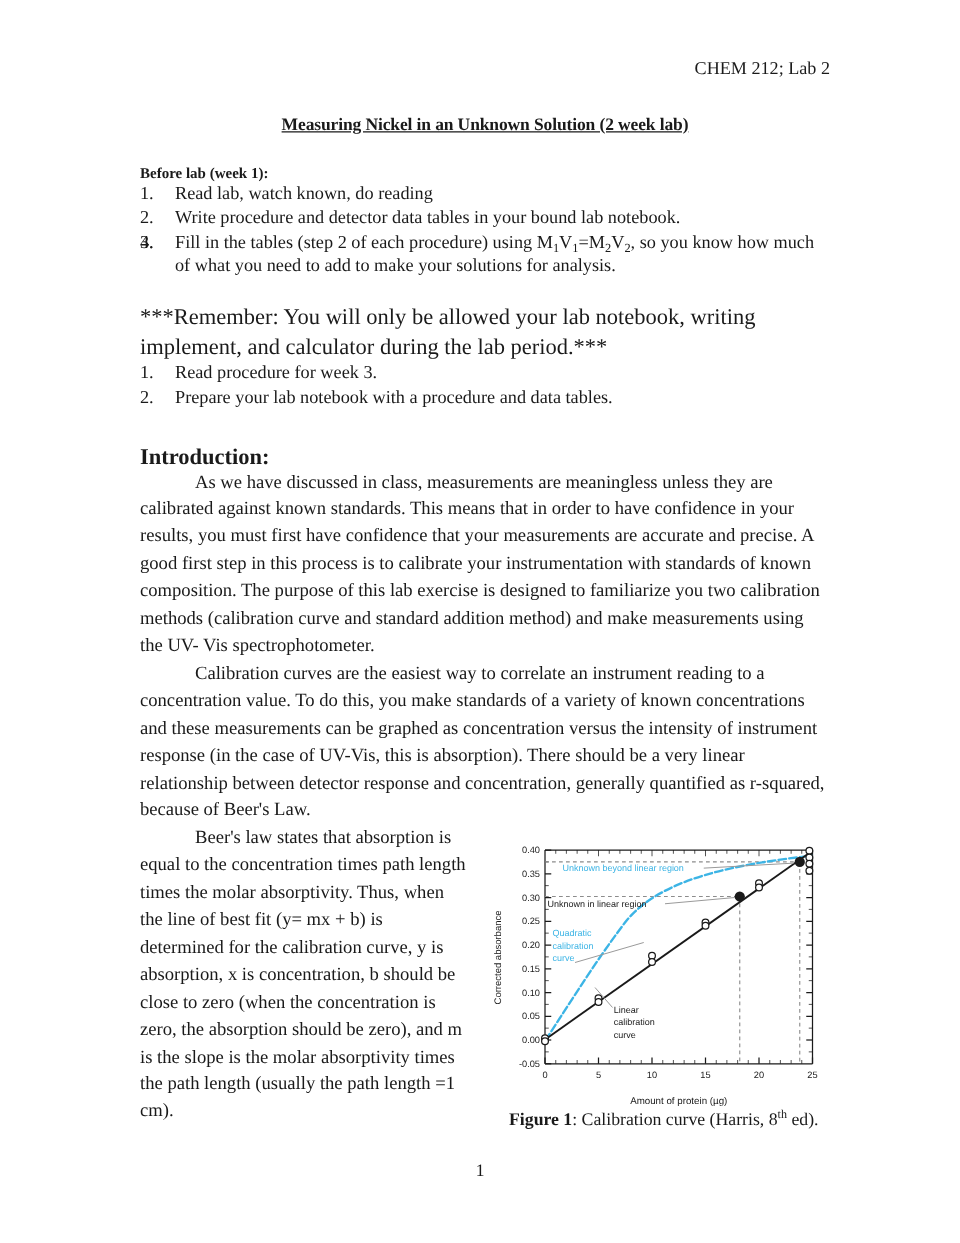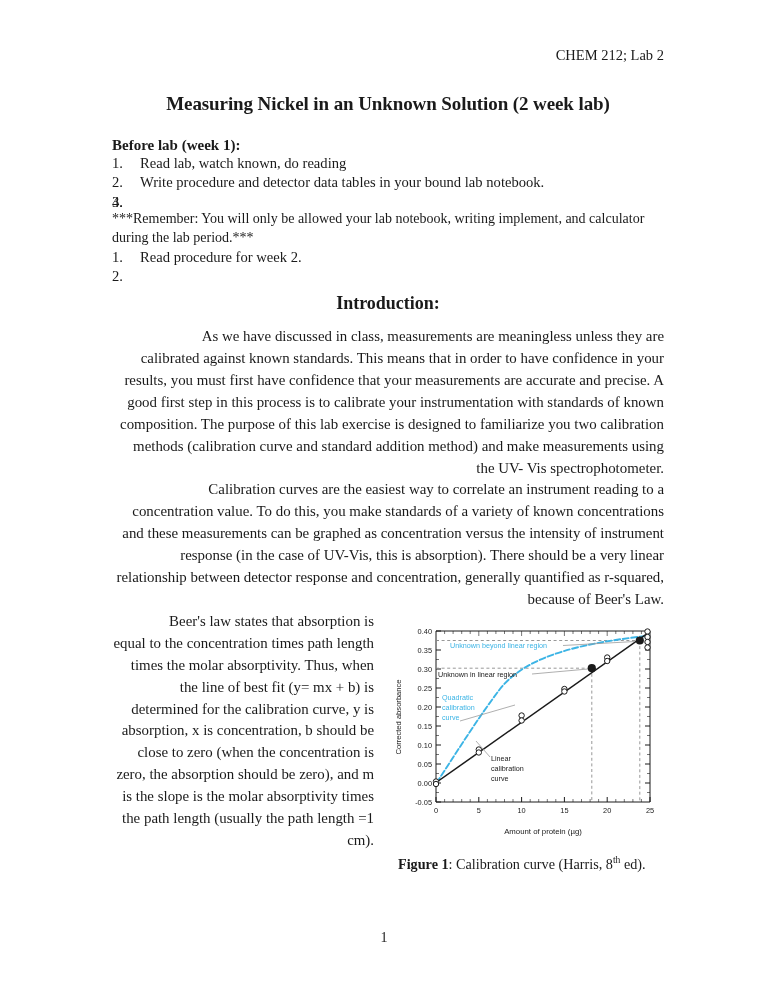--- a/index.html
+++ b/index.html
@@ -31,36 +31,36 @@
     text-align: right;
     font-size: 14.5px;
     line-height: 1.3;
     padding-top: 46px;
   }
 
   
   .doc-title {
     text-align: center;
     font-weight: bold;
-    font-size: 19px;
+    font-size: 14px;
+    text-decoration: underline;
     margin-top: 28px;
     letter-spacing: -0.1px;
   }
 
   
   .section-head {
     font-weight: bold;
-    font-size: 15px;
+    font-size: 12px;
     margin-top: 22px;
   }
   .section-head.intro {
     font-size: 18px;
     margin-top: 26px;
-    margin-bottom: 12px;
-    text-align: center;
+    margin-bottom: 0;
   }
 
   
   ol.steps {
     margin: 0;
     padding: 0;
     list-style: none;
     font-size: 14.6px;
     line-height: 1.34;
   }
@@ -72,50 +72,51 @@
   ol.steps li .num {
     position: absolute;
     left: 0;
     top: 0;
     width: 20px;
     text-align: left;
   }
 
   
   p.para {
-    font-size: 14px;
+    font-size: 18px;
     line-height: 1.345;
     margin: 0;
   }
   p.note {
     margin-top: 17px;
   }
   .body-para {
     font-size: 14.9px;
     line-height: 1.47;
     margin: 0;
-    text-align: right;
+    text-align: left;
   }
   .indent { text-indent: 44px; }
 
   sub, sup {
     font-size: 68%;
     line-height: 0;
   }
   b { font-weight: normal; }
 
   
   .figure-wrap {
     float: right;
     width: 276px;
     margin: 6px 0 0 14px;
   }
   .figcaption {
     font-size: 14.2px;
-    margin-top: 17px;
+    text-align: center;
+    margin-top: 0;
     padding-left: 10px;
   }
   .figcaption b { font-weight: bold; }
 
   .chart-box {
     position: relative;
     width: 276px;
     height: 222px;
   }
   .chart-box svg { display: block; }
@@ -152,33 +153,35 @@
       </li>
       <li>
         <span class="num">2.</span>
         <span>Write procedure and detector data tables in your bound lab notebook.</span>
       </li>
       <li>
         <span class="num">3.</span>
       </li>
       <li>
         <span class="num">4.</span>
+        <span>Fill in the tables (step 2 of each procedure) using M<sub>1</sub>V<sub>1</sub>=M<sub>2</sub>V<sub>2</sub>, so you know how much of what you need to add to make your solutions for analysis.</span>
       </li>
     </ol>
 
     <p class="para note">***Remember: You will only be allowed your lab notebook, writing implement, and calculator during the lab period.***</p>
 
 
     <ol class="steps">
       <li>
         <span class="num">1.</span>
-        <span>Read procedure for week 2.</span>
+        <span>Read procedure for week 3.</span>
       </li>
       <li>
         <span class="num">2.</span>
+        <span>Prepare your lab notebook with a procedure and data tables.</span>
       </li>
     </ol>
 
     <div class="section-head intro">Introduction:</div>
 
     <p class="body-para indent">As we have discussed in class, measurements are meaningless unless they are calibrated against known standards.  This means that in order to have confidence in your results, you must first have confidence that your measurements are accurate and precise.  A good first step in this process is to calibrate your instrumentation with standards of known composition.  The purpose of this lab exercise is designed to familiarize you two calibration methods (calibration curve and standard addition method) and make measurements using the UV- Vis spectrophotometer.</p>
 
     <p class="body-para indent">Calibration curves are the easiest way to correlate an instrument reading to a concentration value.  To do this, you make standards of a variety of known concentrations and these measurements can be graphed as concentration versus the intensity of instrument response (in the case of UV-Vis, this is absorption).  There should be a very linear relationship between detector response and concentration, generally quantified as r-squared, because of Beer's Law.</p>
 
     <div class="clearfix">

